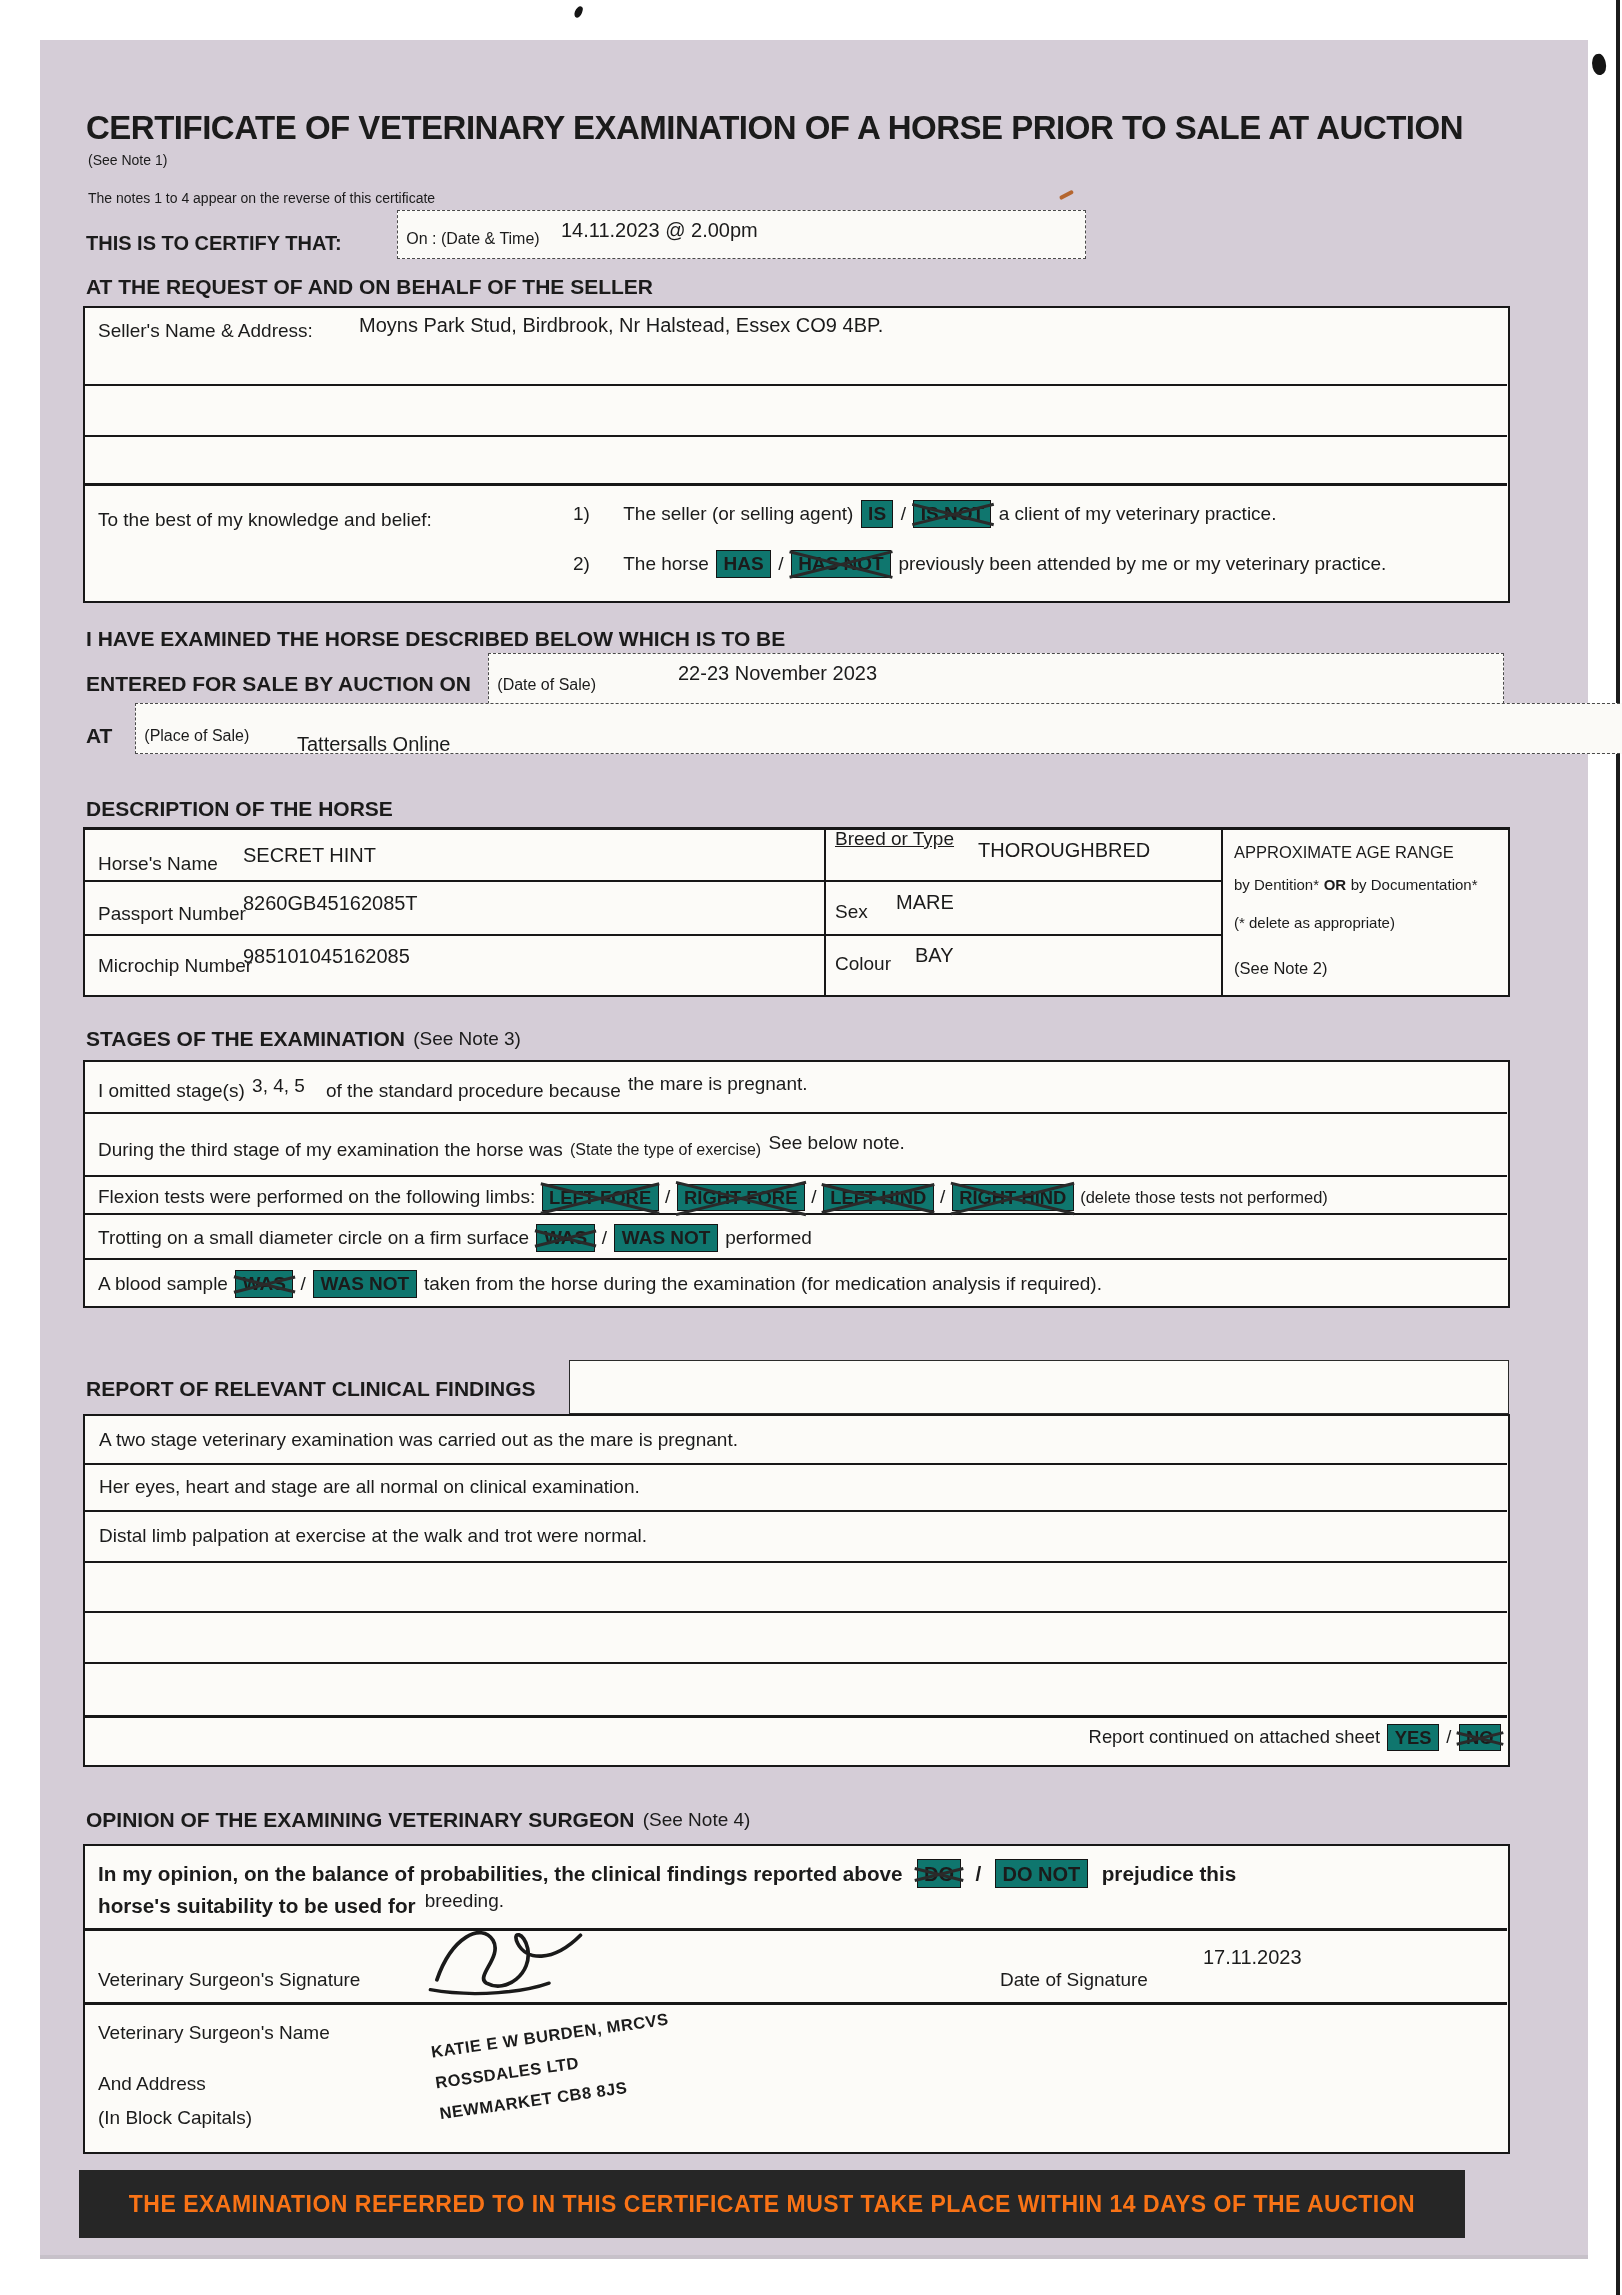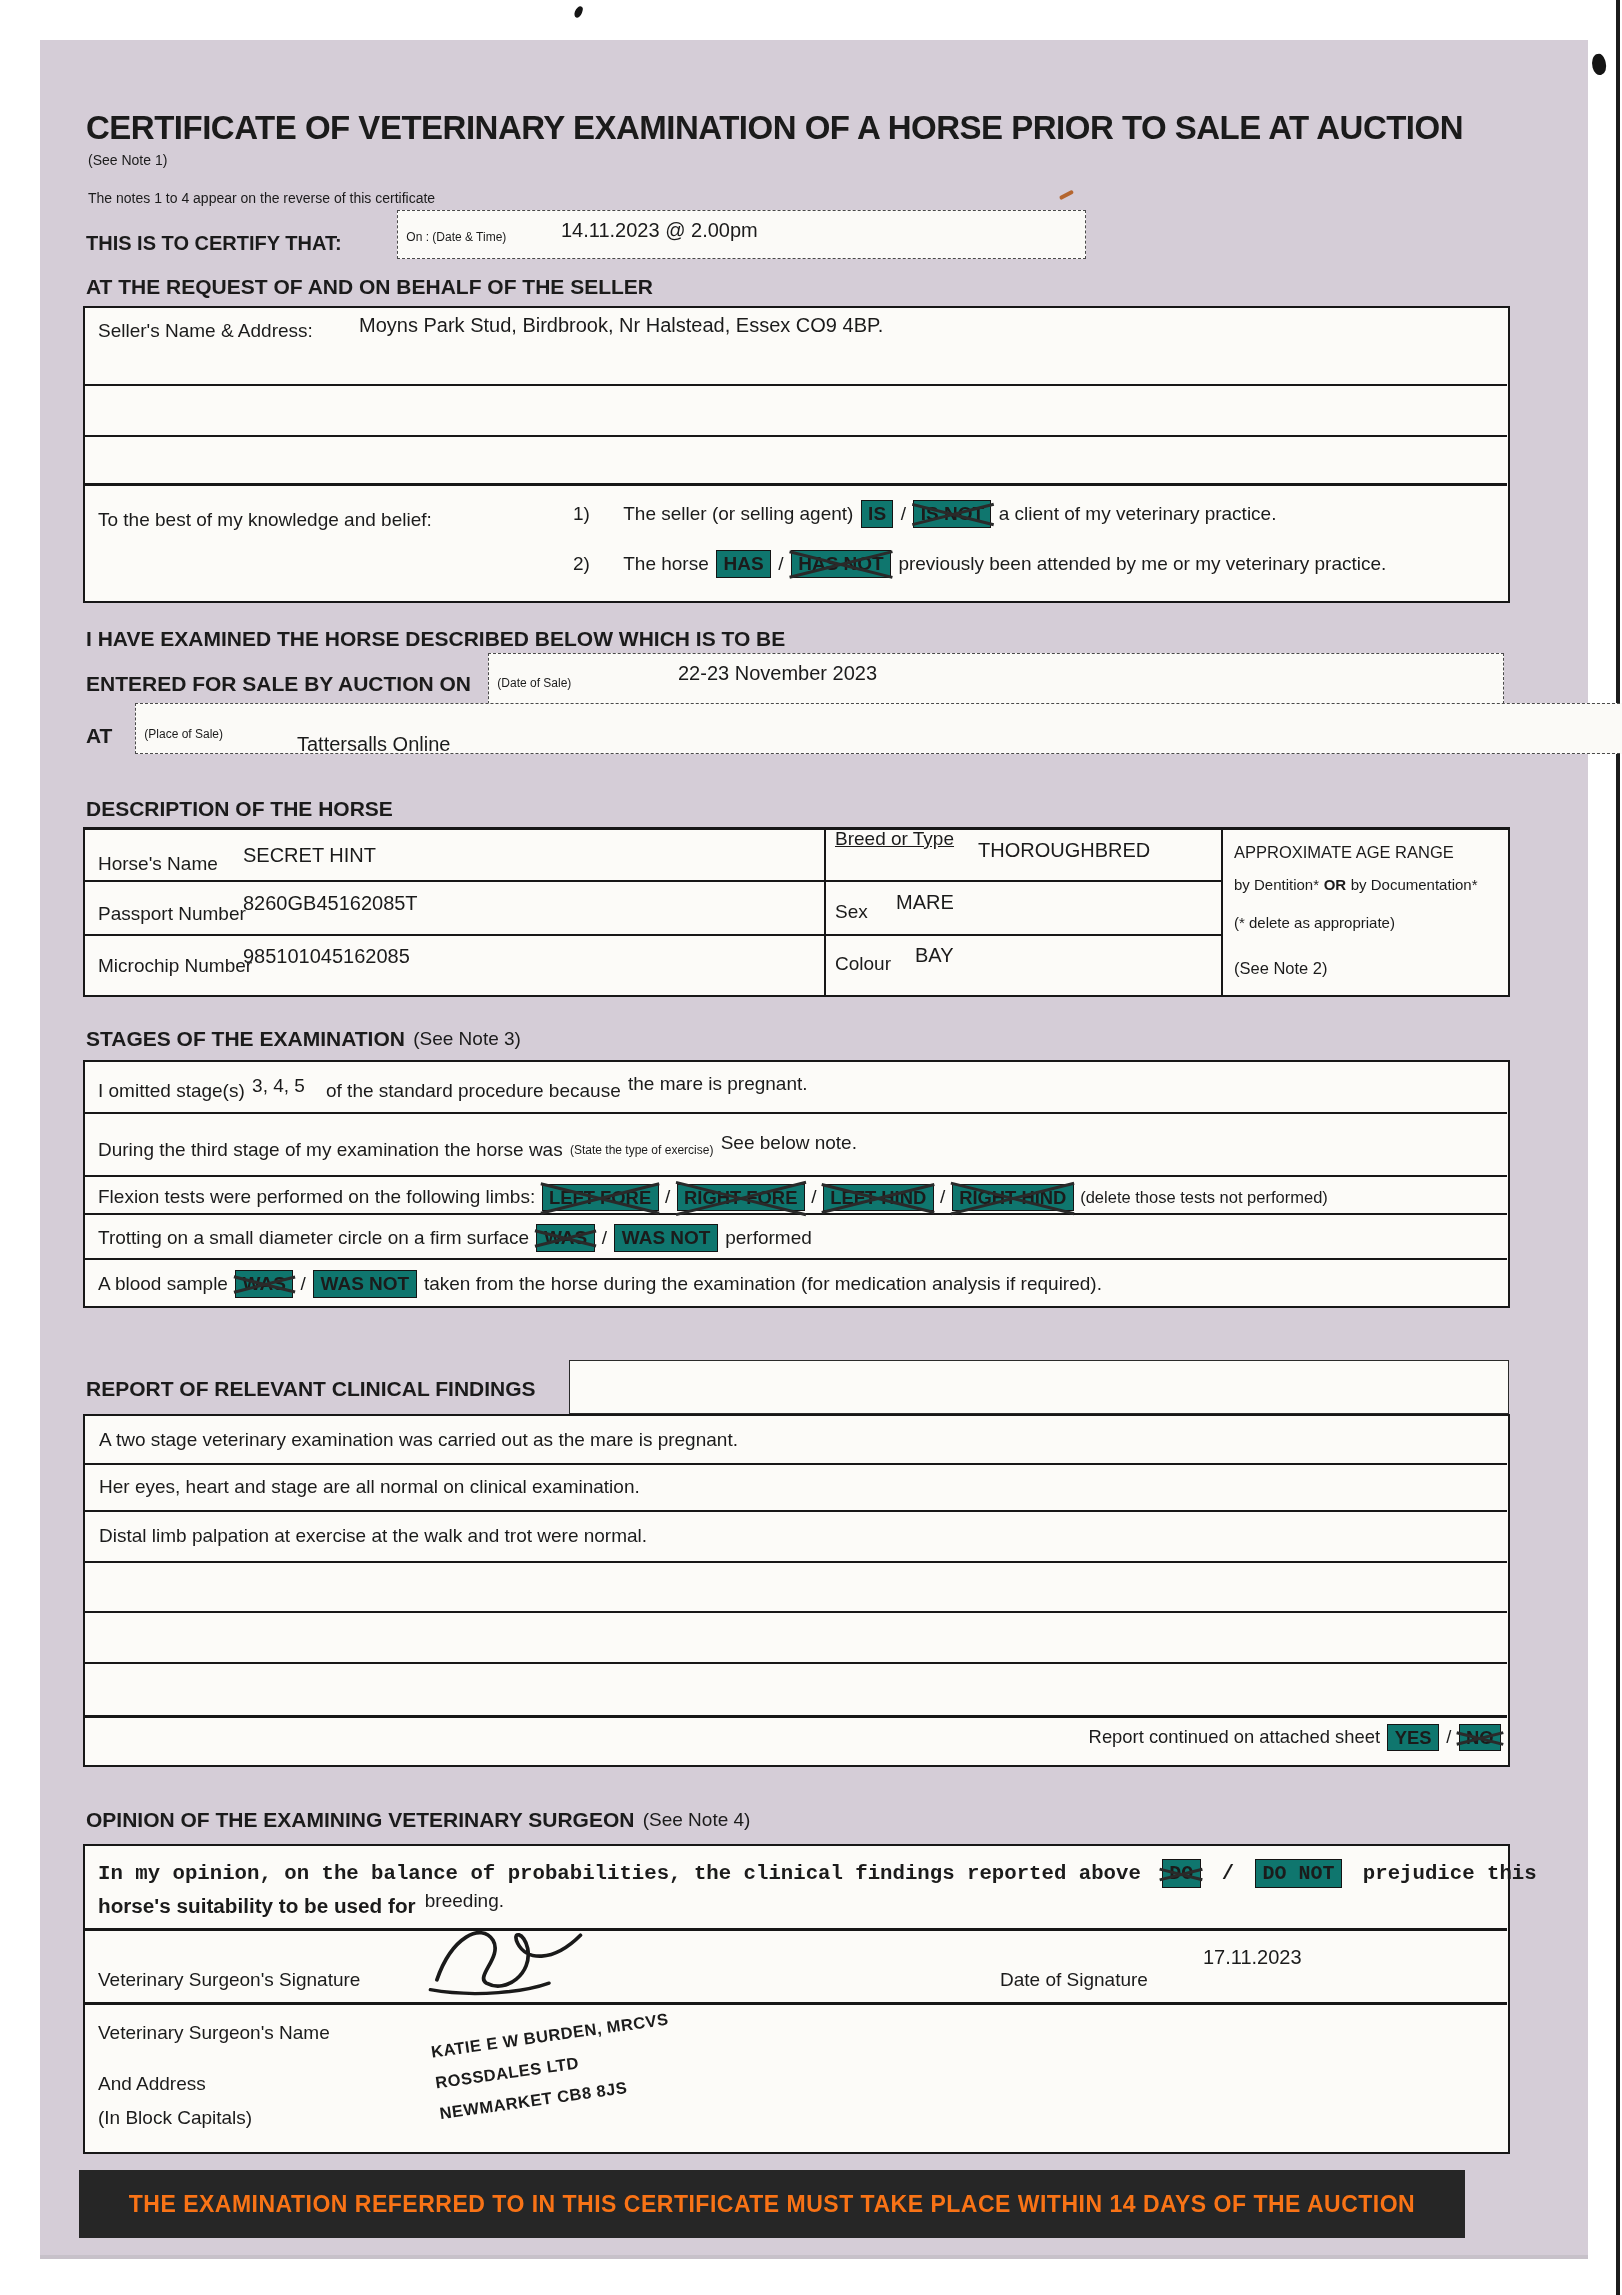--- a/index.html
+++ b/index.html
@@ -1,20 +1,20 @@
 <!DOCTYPE html>
 <html style="font-size:7.3px"><head>
 <meta charset="utf-8">
 <style>
   * { box-sizing: border-box; margin: 0; padding: 0; }
   html,body { width: 1623px; height: 2295px; background:#ffffff; position:relative;
     font-family:"Liberation Sans", sans-serif; color:#1b1b1b; }
   .abs { position:absolute; }
   .sheet { position:absolute; left:40px; top:40px; width:1548px; height:2217px; background:#d5cdd7; }
-  .b { font-weight:bold; }.fs33{font-size:15px}.fs35{font-size:12px}.fs36{font-size:16.5px}
+  .b { font-weight:bold; }.fs33{font-size:15px}.fs35{font-size:16px}.fs36{font-size:16.5px}
   .fs38{font-size:14px}.fs40{font-size:18.4px}.fs42{font-size:19px}.fs44{font-size:20px}
   .fs45{font-size:20.7px}.fs46{font-size:21px}.fs72{font-size:33px}
   .hline { position:absolute; background:#171717; height:1.8px; }
   .vline { position:absolute; background:#171717; width:1.8px; }
   .flex { position:absolute; display:flex; align-items:center; gap:7.3px; white-space:nowrap; }
   .dashedbox { position:absolute; background:#fbfaf7; border:1.8px dashed #4a4a4a; }
   .solidbox { position:absolute; background:#fcfbf8; border:2.3px solid #171717; }
   .opt { display:inline-block; border:1.8px solid #141414; padding:0.5px 6.4px; font-weight:bold;
          background:#0f766e; position:relative; line-height:1.3; }
   .crossed::before, .crossed::after { content:""; position:absolute; left:-3.7px; right:-3.7px;
@@ -195,21 +195,21 @@
   <span class="opt fs40">YES</span>
   <span>/</span>
   <span class="opt crossed fs40">NO</span>
 </div>
 
 <div class="flex" style="left:86px;top:1808px;gap:8.3px;">
   <span class="b fs46">OPINION OF THE EXAMINING VETERINARY SURGEON</span>
   <span class="fs42">(See Note 4)</span>
 </div>
 <div class="solidbox" style="left:83px;top:1844px;width:1427px;height:310px;"></div>
-<div class="flex b fs45" style="left:98px;top:1859px;gap:21px;font-family:Liberation Mono, monospace;">
+<div class="flex b fs45" style="left:98px;top:1859px;gap:14px;">
   <span>In my opinion, on the balance of probabilities, the clinical findings reported above</span>
   <span class="opt crossed fs44">DO</span>
   <span>/</span>
   <span class="opt fs44">DO NOT</span>
   <span>prejudice this</span>
 </div>
 <div class="flex" style="left:98px;top:1894px;gap:9.2px;">
   <span class="b fs45">horse's suitability to be used for</span>
   <span class="fs42 raised-sm">breeding.</span>
 </div>

